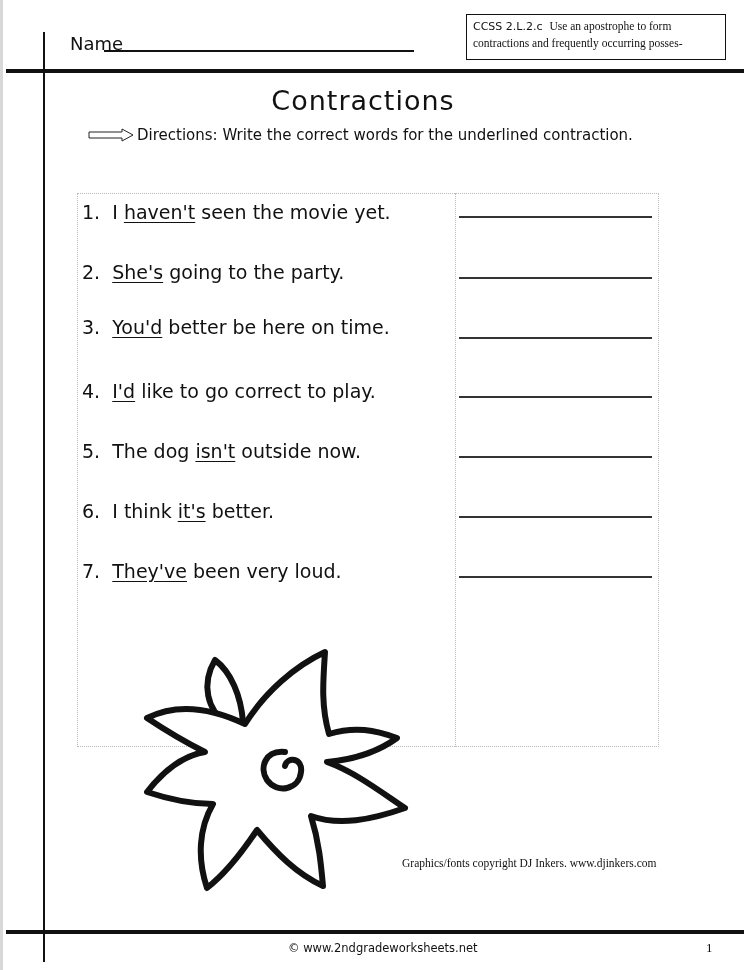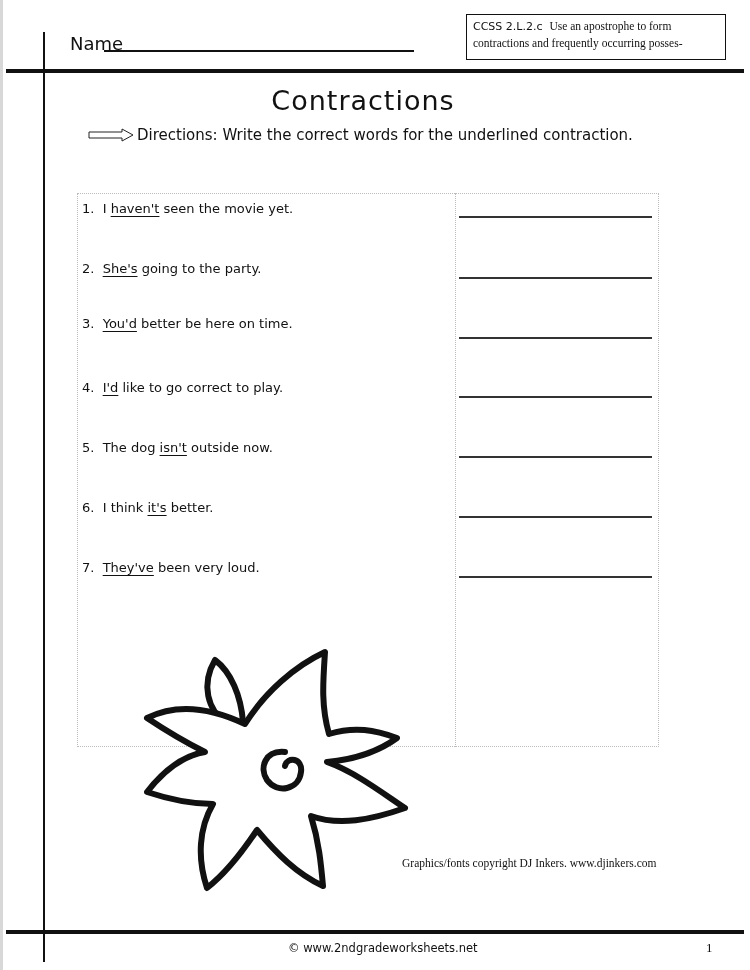--- a/index.html
+++ b/index.html
@@ -20,21 +20,21 @@
 
   .title { position:absolute; left:0; width:726px; top:85px; text-align:center;
            font-size:27px; letter-spacing:1px; }
   .directions { position:absolute; left:88px; top:126px; font-size:15px; display:flex; align-items:center; }
   .directions svg { margin-right:3px; }
 
   .table-box { position:absolute; left:77px; top:193px; width:582px; height:554px;
                border:1px dotted #bbb; box-sizing:border-box; }
   .table-divider { position:absolute; left:455px; top:193px; width:0; height:554px; border-left:1px dotted #bbb; }
 
-  .q-row { position:absolute; left:82px; font-size:13px; white-space:nowrap; }
+  .q-row { position:absolute; left:82px; font-size:19px; white-space:nowrap; }
   .q-row u { text-decoration:underline; text-underline-offset:3px; }
   .answer-line { position:absolute; left:459px; width:193px; height:1.5px; background:#333; }
 
   .flower { position:absolute; left:135px; top:632px; }
 
   .credit { position:absolute; left:402px; top:857px; font-family:"Liberation Serif", serif; font-size:11.5px; }
   .footer-site { position:absolute; left:288px; top:941px; font-size:11.5px;text-align:center; }
   .page-num { position:absolute; left:706px; top:940px; font-family:"Liberation Serif", serif; font-size:13px; }
 </style>
 </head>

